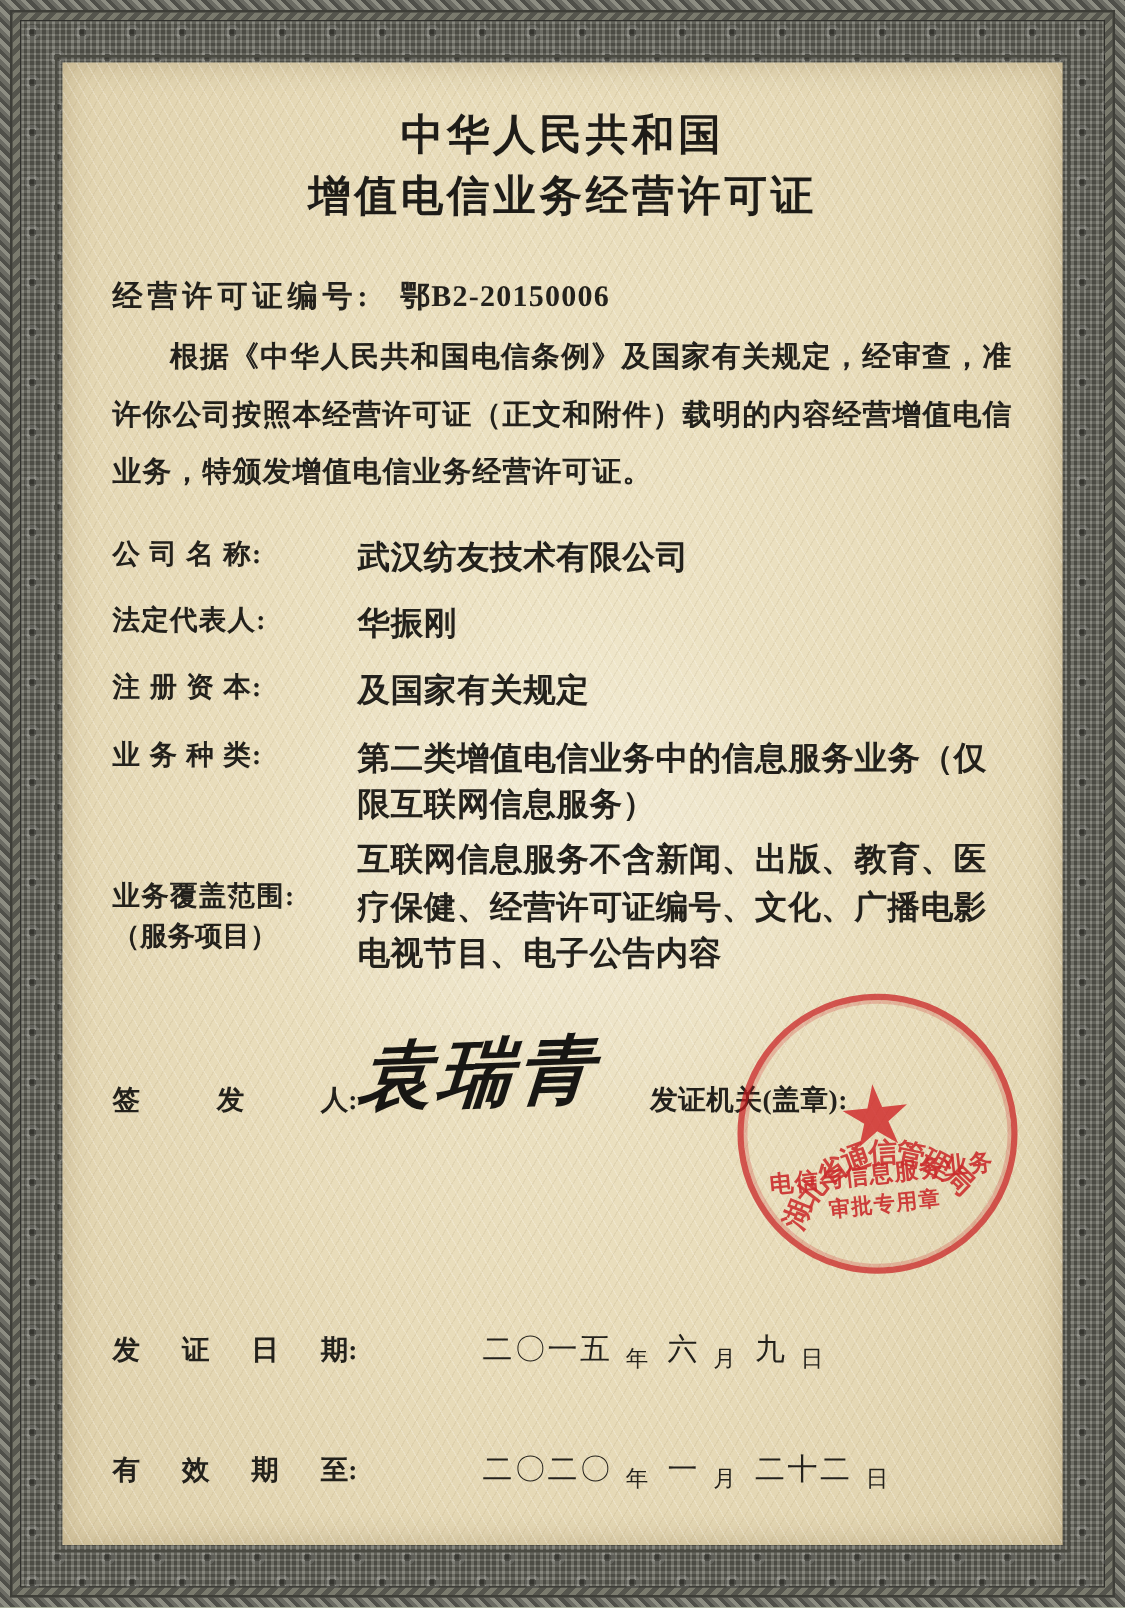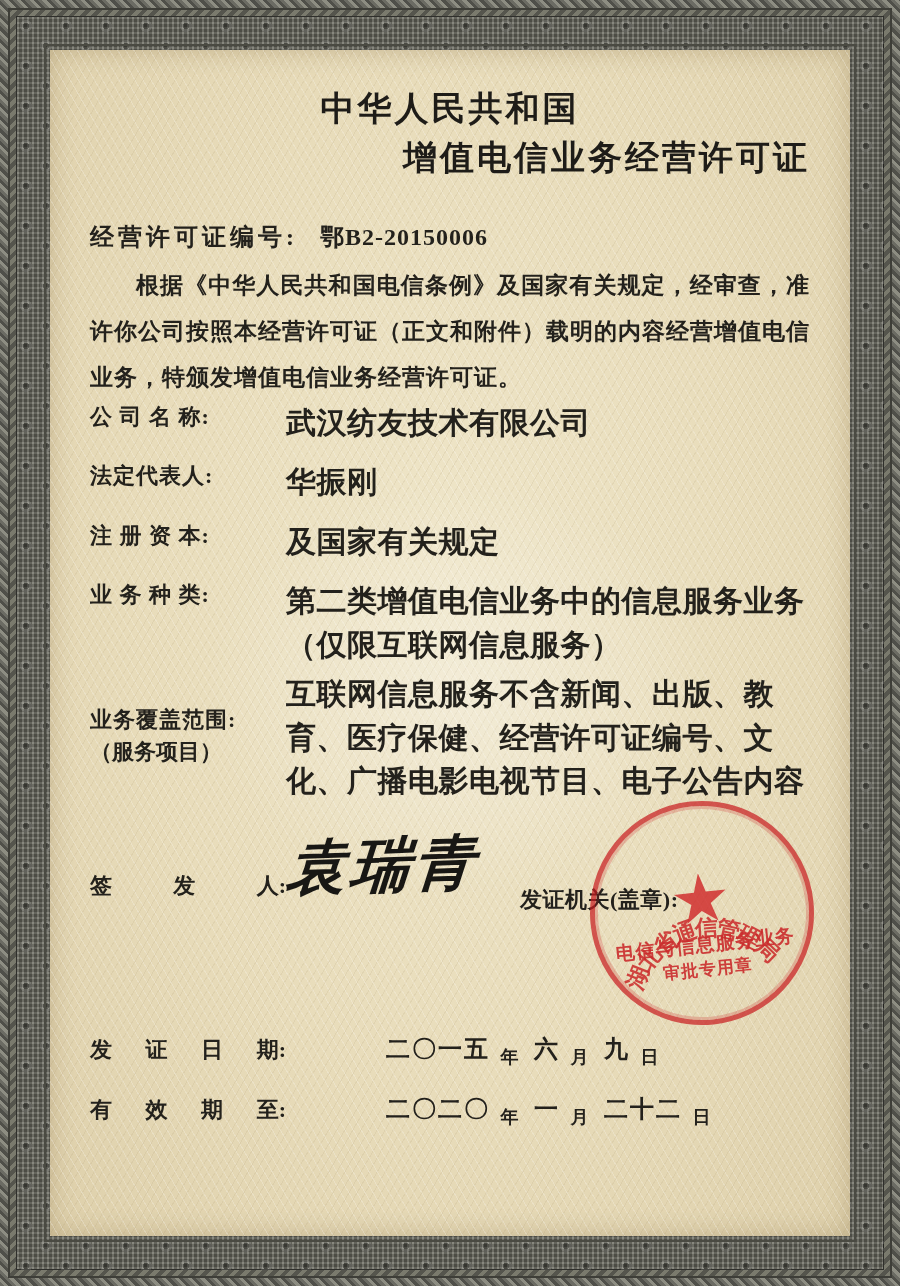--- a/index.html
+++ b/index.html
@@ -99,21 +99,20 @@
     margin-top: 34px;
     font-weight: bold;
     letter-spacing: 3px;
     font-size: 34px;
     line-height: 1.45;
     color: #1e1c18;
     font-family: "DejaVu Serif", "Liberation Serif", serif;
   }
   .title .line2 {
     display: block;
-    text-align: right;
   }
   .cert-no-row {
     margin-top: 38px;
     text-align: left;
     padding-right: 18px;
     font-size: 24px;
     letter-spacing: 2px;
     font-weight: bold;
     white-space: nowrap;
   }
@@ -127,20 +126,21 @@
   .preamble {
     margin-top: 10px;
     font-size: 23px;
     line-height: 2.0;
     letter-spacing: 1px;
     text-align: justify;
     text-indent: 2em;
     font-weight: bold;
   }
   .fields {
+    margin-top: 26px;
     font-family: Liberation Serif, serif;
   }
   .field {
     display: flex;
     align-items: flex-start;
     margin-bottom: 16px;
   }
   .field-label {
     width: 196px;
     flex: 0 0 196px;
@@ -149,21 +149,21 @@
     letter-spacing: 1px;
     line-height: 1.45;
     white-space: pre-line;
   }
   .field-label .sub {
     display: block;
     letter-spacing: 0px;
   }
   .field-value {
     flex: 1;
-    font-size: 30px;
+    font-size: 26px;
     font-weight: bold;
     letter-spacing: 0.5px;
     line-height: 1.45;
     white-space: pre-line;
   }
   .field.tight { margin-bottom: 6px; }
   
   .sign-row {
     position: relative;
     margin-top: 18px;
@@ -188,21 +188,21 @@
     font-family: "DejaVu Serif", serif;
     font-style: italic;
     font-weight: bold;
     letter-spacing: 4px;
     color: #181714;
     transform: skewX(-6deg) rotate(-2deg);
   }
   .issuer-label {
     position: absolute;
     left: 430px;
-    top: 64px;
+    top: 50px;
     font-size: 22px;
     font-weight: bold;
     letter-spacing: 0.5px;
     text-align: center;
   }
   
   .seal {
     position: absolute;
     left: 500px;
     top: -20px;
@@ -269,24 +269,25 @@
     width: 196px;
     flex: 0 0 196px;
     font-size: 22px;
     font-weight: bold;
     display: flex;
     justify-content: space-between;
   }
   .date-value {
     flex: 1;
     font-size: 22px;
-    font-weight: bold;
+    font-weight: normal;
     position: relative;
     padding-left: 100px;
     letter-spacing: 1px;
+    margin-top: 36px;
   }
   .date-value .num {
     font-size: 24px;
     letter-spacing: 2px;
   }
   .date-value .unit {
     font-size: 18px;
     position: relative;
     top: 6px;
     margin: 0 8px 0 4px;

